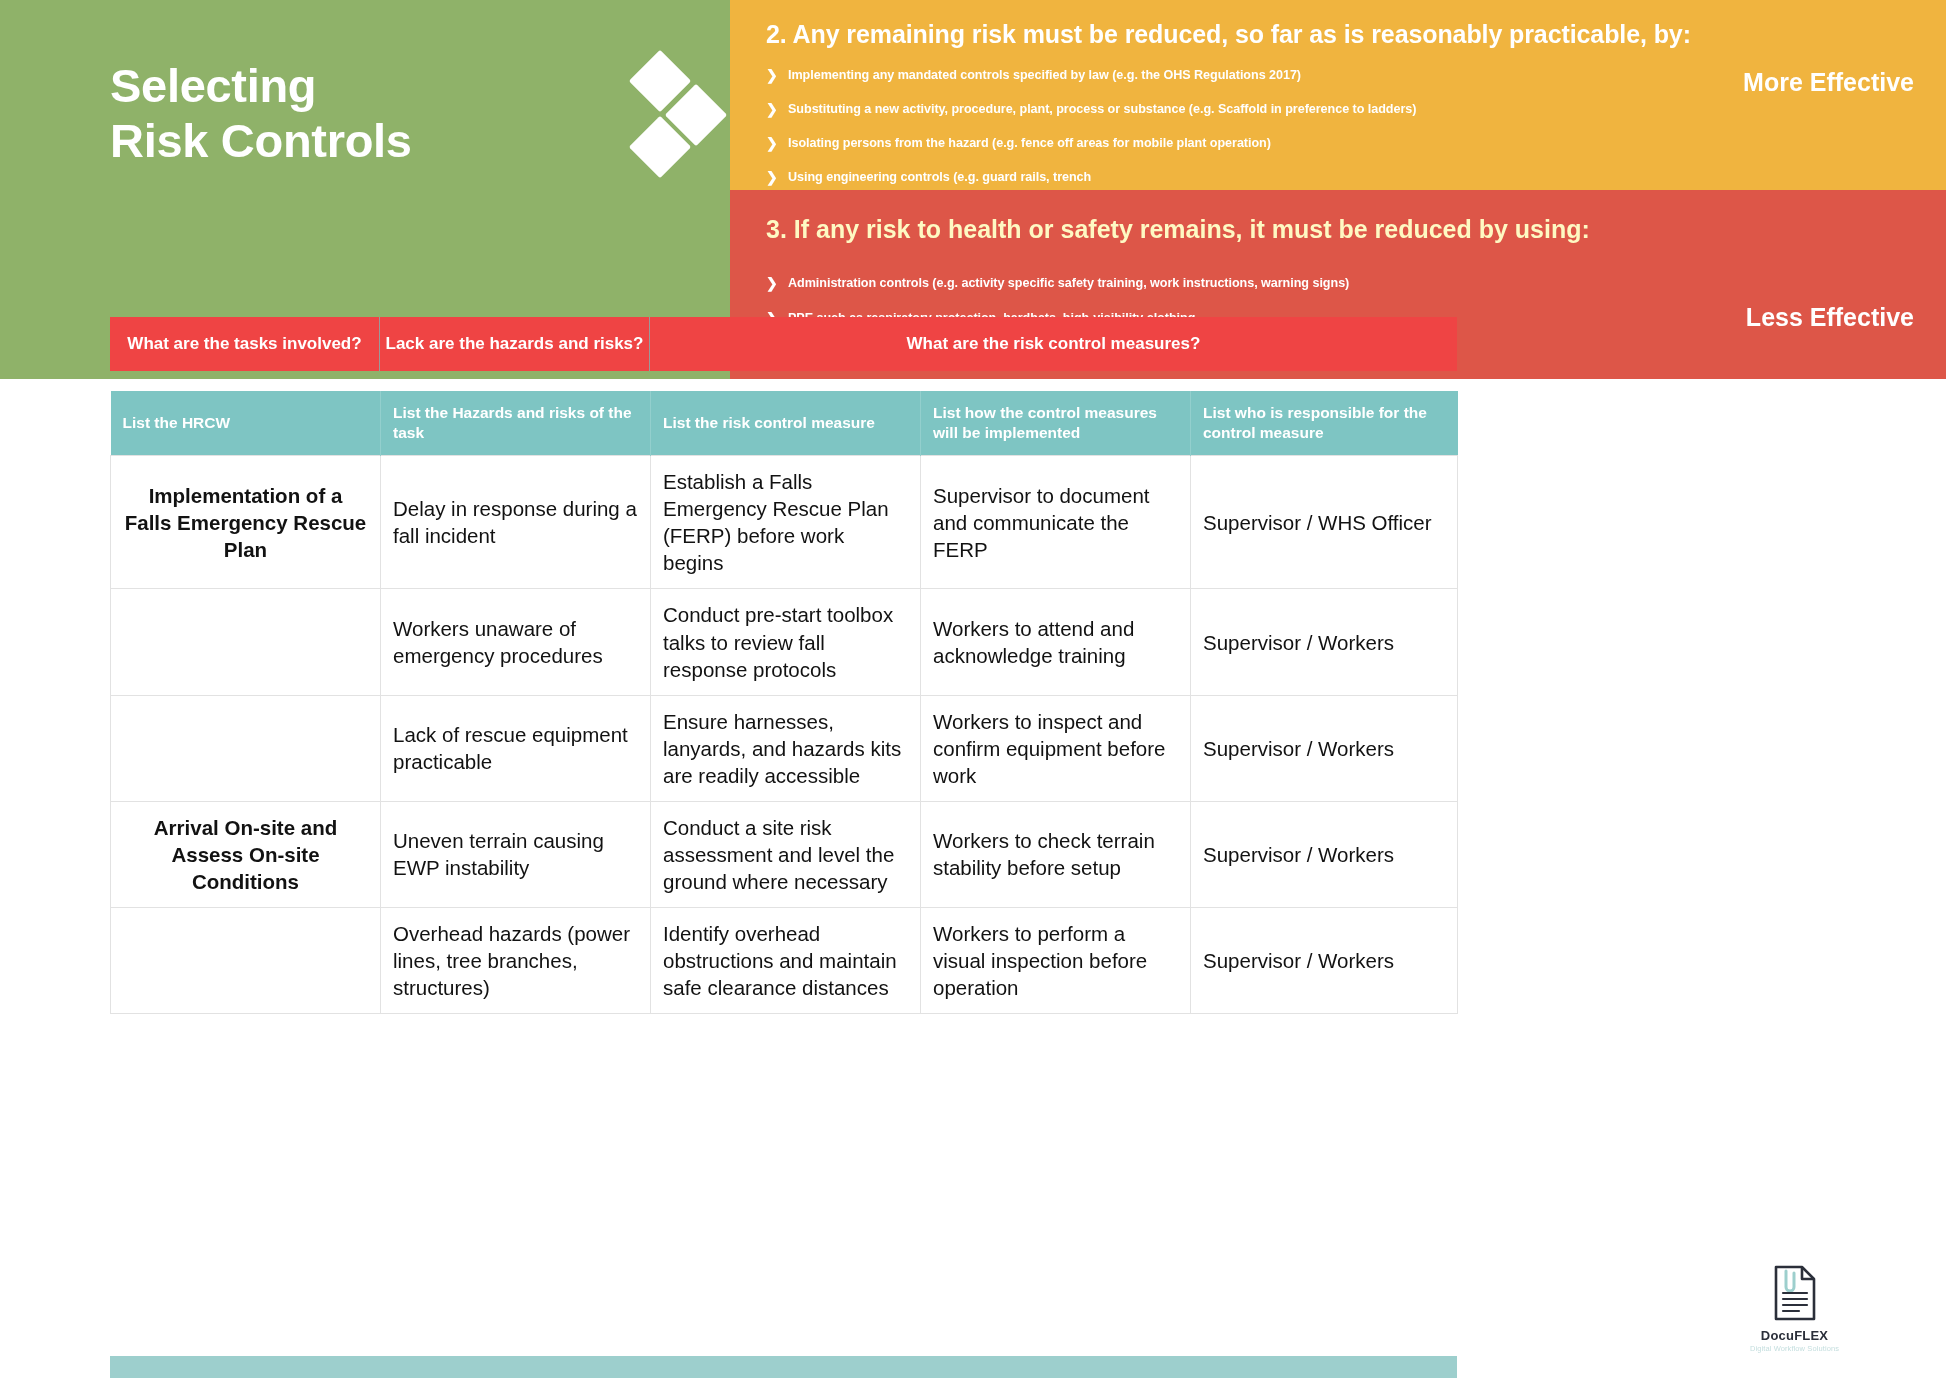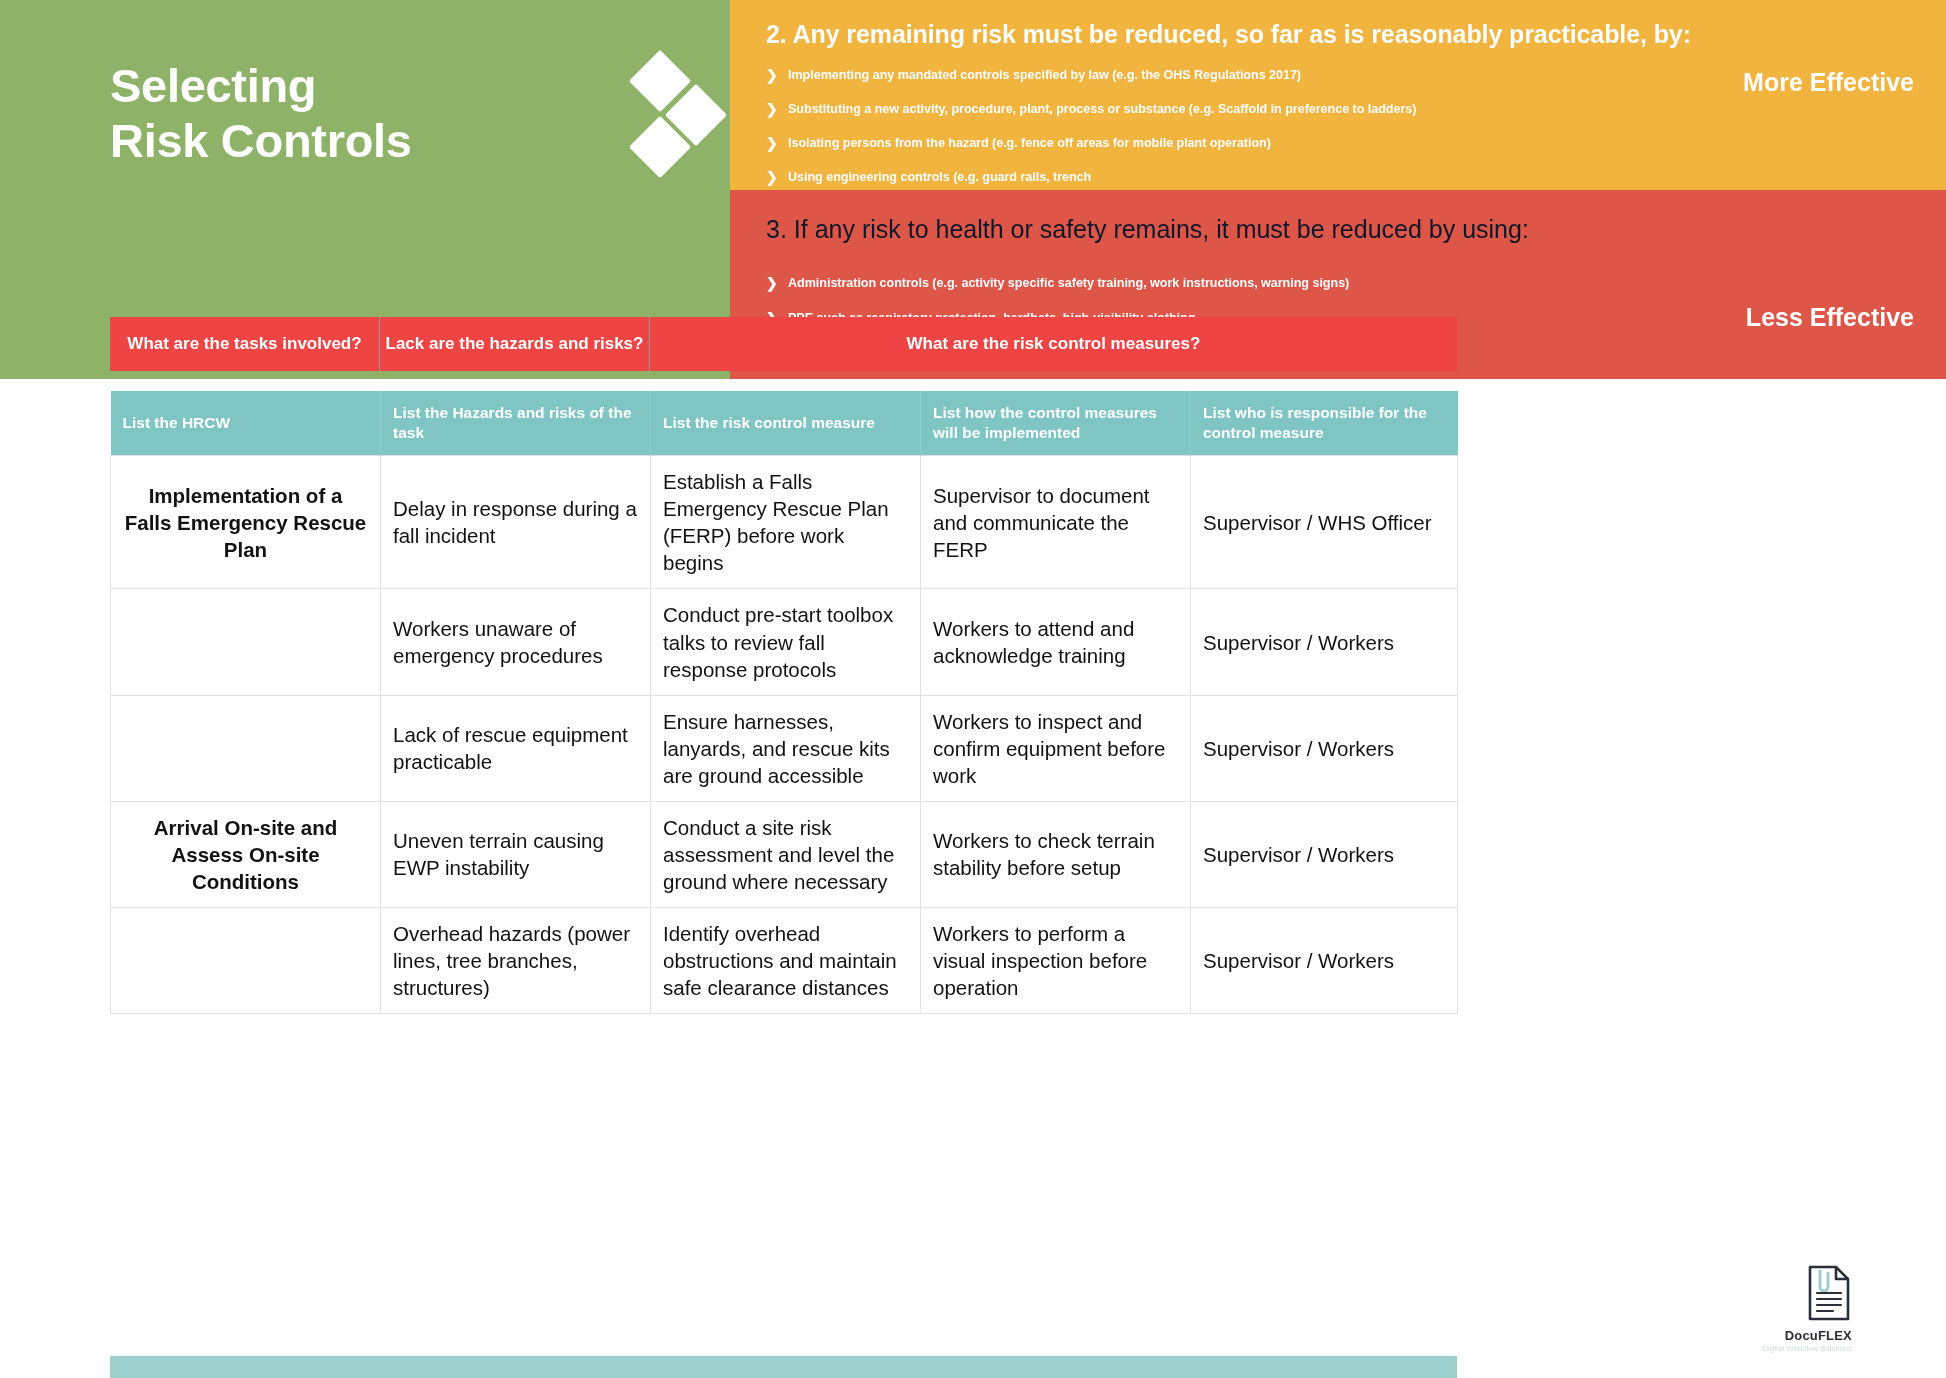--- a/index.html
+++ b/index.html
@@ -138,23 +138,23 @@
     left: 0; top: 190px;
     width: 1216px;
     height: 189px;
     background: #dd5648;
     overflow: hidden;
   }
   .red-heading {
     position: absolute;
     left: 36px;
     top: 25px;
-    color: #0f172a;
+    color: #fef9c3;
     font-size: 25px;
-    font-weight: normal;
+    font-weight: bold;
   }
   .red .bullets { top: 86px; }
   .red .bullet { margin-bottom: 20px; }
   .less-eff { top: 113px; }
 
   
   .grey-header {
     position: absolute;
     left: 110px;
     top: 317px;
@@ -219,21 +219,21 @@
     text-align: center;
   }
   .data-table tbody td.blank { }
 
   
   .logo-wrap {
     position: absolute;
     left: 1737px;
     top: 1265px;
     width: 115px;
-    text-align: right;
+    text-align: center;
   }
   .logo-doc {
     margin: 0 auto;
     width: 46px;
     height: 56px;
   }
   .logo-name {
     margin-top: 3px;
     font-size: 13px;
     font-weight: bold;
@@ -351,21 +351,21 @@
       <tr>
         <td class="task blank"></td>
         <td>Workers unaware of emergency procedures</td>
         <td>Conduct pre-start toolbox talks to review fall response protocols</td>
         <td>Workers to attend and acknowledge training</td>
         <td>Supervisor / Workers</td>
       </tr>
       <tr>
         <td class="task blank"></td>
         <td>Lack of rescue equipment practicable</td>
-        <td>Ensure harnesses, lanyards, and rescue kits are ground accessible</td>
+        <td>Ensure harnesses, lanyards, and hazards kits are readily accessible</td>
         <td>Workers to inspect and confirm equipment before work</td>
         <td>Supervisor / Workers</td>
       </tr>
       <tr>
         <td class="task">Arrival On-site and Assess On-site Conditions</td>
         <td>Uneven terrain causing EWP instability</td>
         <td>Conduct a site risk assessment and level the ground where necessary</td>
         <td>Workers to check terrain stability before setup</td>
         <td>Supervisor / Workers</td>
       </tr>

